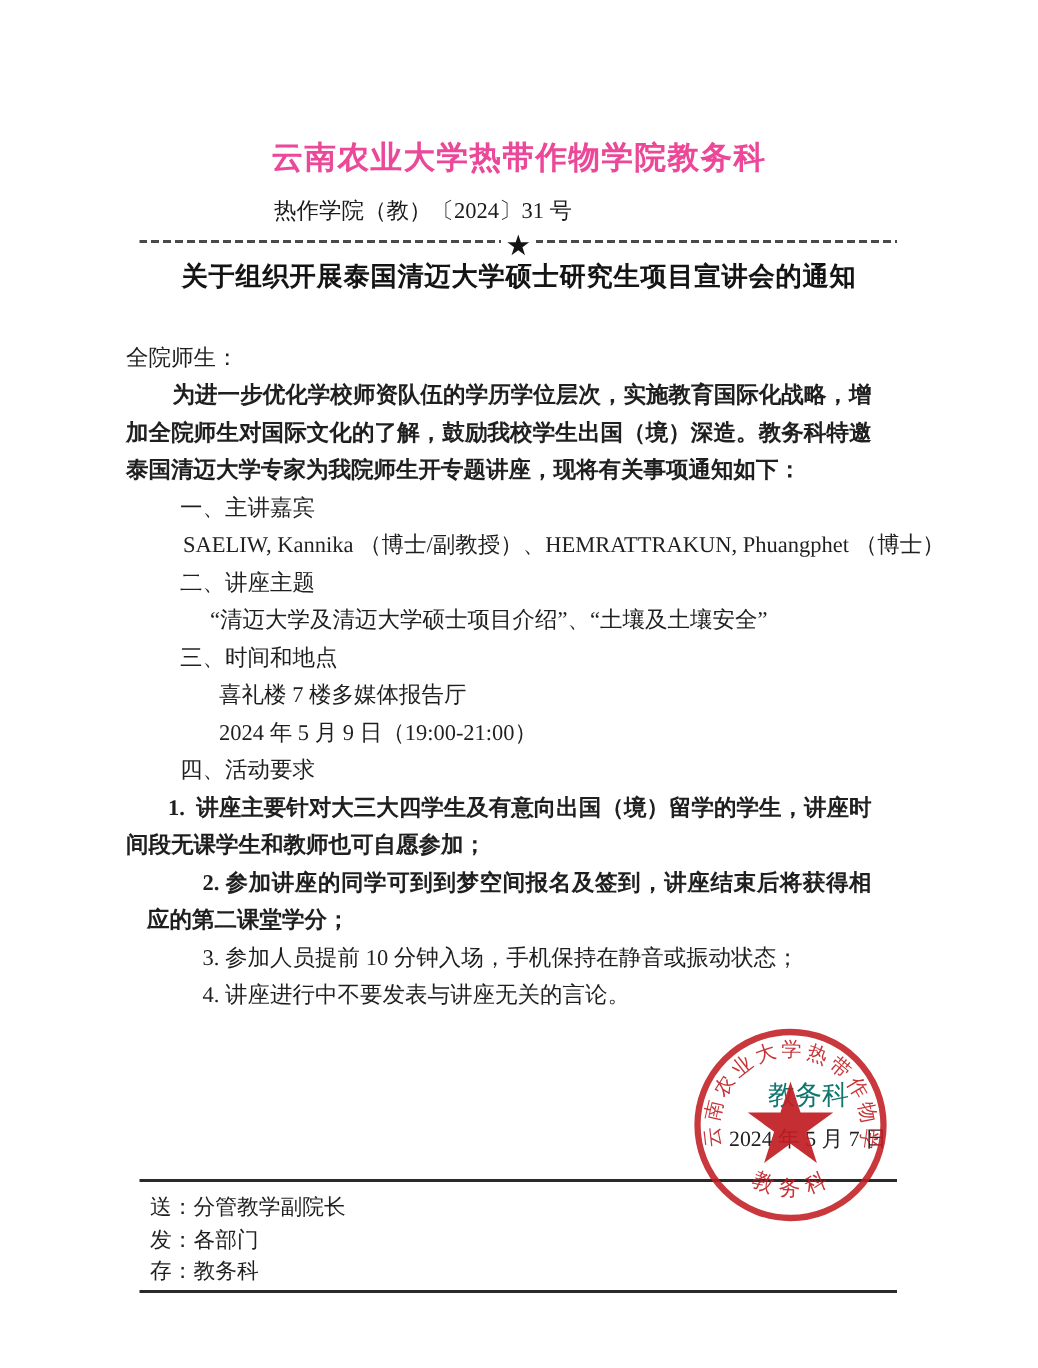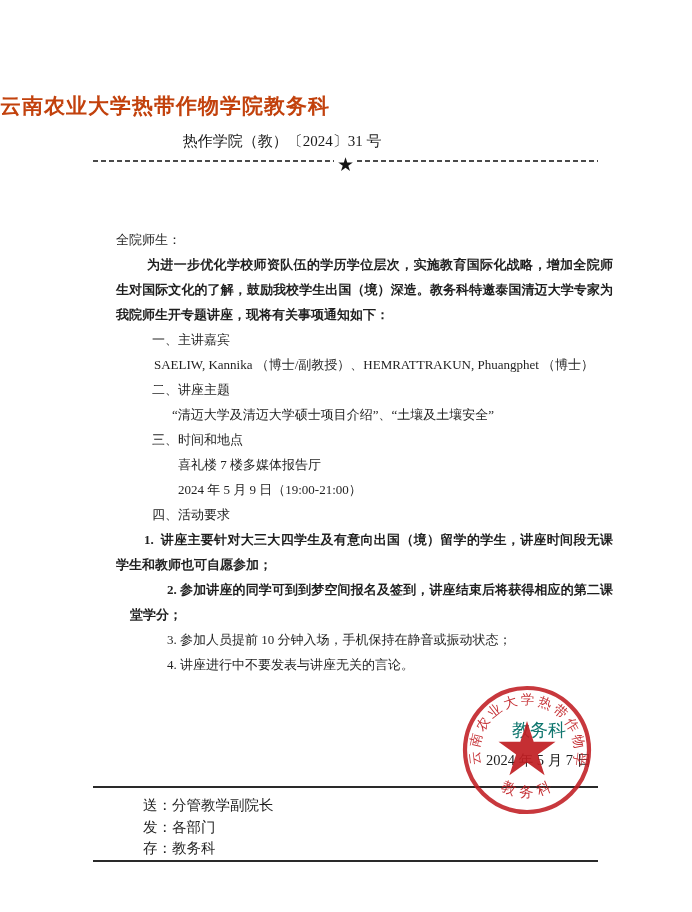--- a/index.html
+++ b/index.html
@@ -1,73 +1,74 @@
 <!DOCTYPE html>
 <html><head>
 <meta charset="utf-8">
 <style>
   html,body{margin:0;padding:0;background:#ffffff;}
   .page{
     position:relative;width:692px;height:912px;background:#ffffff;
     font-family:"Liberation Serif","DejaVu Serif",serif;color:#1f1f1f;overflow:hidden;
   }
   .org-title{
-    position:absolute;top:91px;left:0;width:692px;
+    position:absolute;top:91px;left:0;width:692px;text-align:center;
     font-family:"Liberation Sans","DejaVu Sans",sans-serif;font-weight:700;
-    font-size:21px;letter-spacing:1px;color:#c2410c;line-height:30px;
+    font-size:21px;letter-spacing:1px;color:#ec4899;line-height:30px;
   }
   .doc-number{
     position:absolute;top:131px;left:0;width:564px;text-align:center;
     font-size:15px;line-height:20px;color:#1a1a1a;
   }
   .separator{
     position:absolute;top:150px;left:93px;width:505px;height:22px;
     display:flex;align-items:center;
   }
   .dash{flex:1;height:2px;background:repeating-linear-gradient(90deg,#4a4a4a 0 5px,transparent 5px 8px);}
   .sep-star{font-size:19px;line-height:1;color:#141414;margin:0 3px;transform:translateY(3px);}
   .notice-title{
     position:absolute;top:172px;left:0;width:692px;text-align:center;
     font-family:"Liberation Sans","DejaVu Sans",sans-serif;font-weight:700;
     font-size:17.5px;letter-spacing:.5px;color:#141414;line-height:24px;
   }
-  .body-text{position:absolute;top:227px;left:116px;width:497px;font-size:13px;line-height:25px;}
+  .body-text{position:absolute;top:227px;left:84px;width:497px;font-size:15px;line-height:25px;}
   .body-text p{margin:0;padding:0;}
   p.just{text-align:justify;font-weight:bold;}
   p.salutation{text-indent:0;}
   p.intro{text-indent:31px;}
   p.item-heading{text-indent:36px;}
   p.latin-line{text-indent:38px;white-space:nowrap;}
   p.quote-line{text-indent:56px;}
   p.sub-line{text-indent:62px;}
   p.num-first{text-indent:28px;}
   p.num{text-indent:37px;margin-left:14px;}
   .sig-name{position:absolute;top:718px;left:512px;font-size:18px;line-height:25px;color:#0f766e;z-index:1;}
   .sig-date{position:absolute;top:748px;left:486px;font-size:14.5px;line-height:25px;color:#222;z-index:1;}
   .rule{position:absolute;left:93px;width:505px;height:2px;background:#2a2a2a;z-index:1;}
   .rule-top{top:786px;}
   .rule-bottom{top:860px;}
-  .distribution{position:absolute;top:795px;left:100px;font-size:14.5px;line-height:21.5px;color:#1f1f1f;z-index:1;margin-left:43px;}
+  .distribution{position:absolute;top:795px;left:100px;font-size:14.5px;line-height:21.5px;color:#1f1f1f;z-index:1;}
   .seal{position:absolute;left:452px;top:675px;width:150px;height:150px;z-index:2;}
 </style>
 </head>
 <body>
 
 <div class="page">
 
   <div class="org-title">云南农业大学热带作物学院教务科</div>
 
   <div class="doc-number">热作学院（教）〔2024〕31 号</div>
 
   <div class="separator">
     <div class="dash"></div>
     <span class="sep-star">★</span>
     <div class="dash"></div>
   </div>
 
+  <div class="notice-title">关于组织开展泰国清迈大学硕士研究生项目宣讲会的通知</div>
 
   <div class="body-text">
     <p class="salutation">全院师生：</p>
     <p class="intro just">为进一步优化学校师资队伍的学历学位层次，实施教育国际化战略，增加全院师生对国际文化的了解，鼓励我校学生出国（境）深造。教务科特邀泰国清迈大学专家为我院师生开专题讲座，现将有关事项通知如下：</p>
     <p class="item-heading">一、主讲嘉宾</p>
     <p class="latin-line">SAELIW, Kannika （博士/副教授）、HEMRATTRAKUN, Phuangphet （博士）</p>
     <p class="item-heading">二、讲座主题</p>
     <p class="quote-line">“清迈大学及清迈大学硕士项目介绍”、“土壤及土壤安全”</p>
     <p class="item-heading">三、时间和地点</p>
     <p class="sub-line">喜礼楼 7 楼多媒体报告厅</p>

